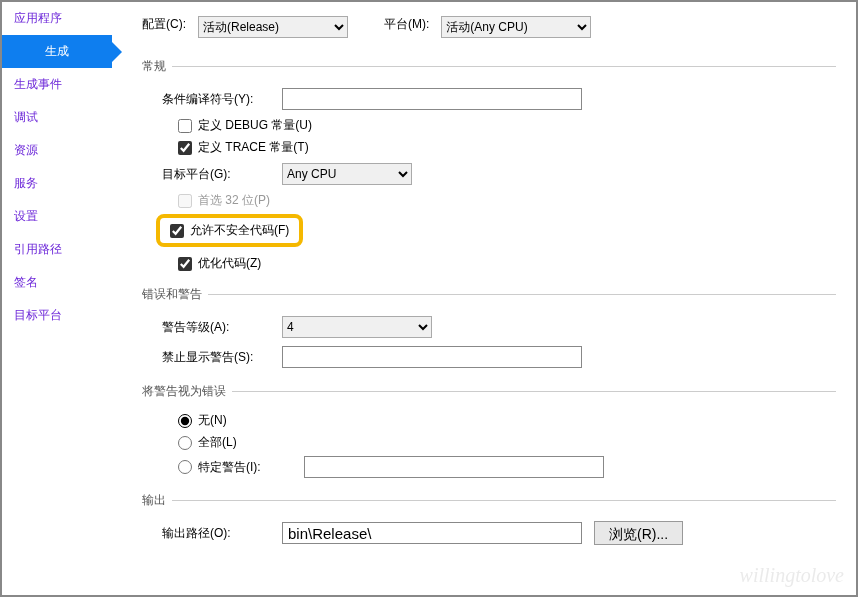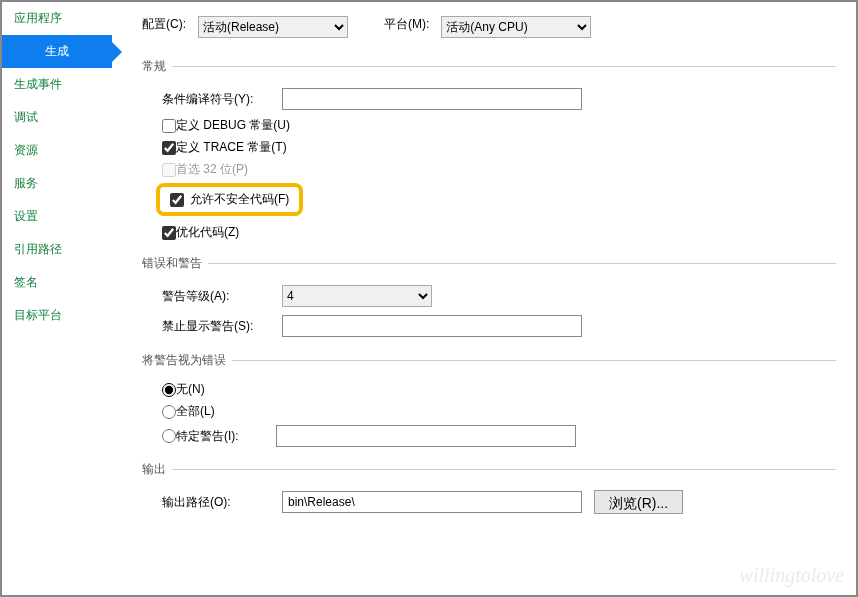--- a/index.html
+++ b/index.html
@@ -18,21 +18,21 @@
       height: 100%;
     }
     .sidebar {
       width: 110px;
       background: #fff;
       padding-top: 0;
       flex-shrink: 0;
     }
     .sidebar-item {
       padding: 8px 12px;
-      color: #15803d;
+      color: #6d28d9;
       cursor: pointer;
       position: relative;
     }
     .sidebar-item.active {
       background: #0e7eef;
       color: #fff;
       text-align: center;
     }
     .sidebar-item.active::after {
       content: "";
@@ -84,33 +84,34 @@
       margin: 6px 0 6px 20px;
       min-height: 24px;
     }
     .form-row .label {
       width: 120px;
       flex-shrink: 0;
     }
     .checkbox-row {
       display: flex;
       align-items: center;
-      margin: 5px 0 5px 20px;
+      margin: 5px 0 5px 36px;
+      gap: 6px;
     }
     .checkbox-row.disabled { color: #999; }
     input[type="checkbox"], input[type="radio"] {
       width: 14px;
       height: 14px;
       margin: 0;
       accent-color: #333;
     }
     input[type="radio"] { accent-color: #000; }
     input[type="text"] {
       font-family: inherit;
-      font-size: 12px;
+      font-size: 15px;
       padding: 3px 5px;
       border: 1px solid #888;
       height: 22px;
     }
     .highlight-box {
       border: 4px solid #f5b800;
       border-radius: 8px;
       padding: 4px 10px;
       display: inline-flex;
       align-items: center;
@@ -176,20 +177,24 @@
 
     <div class="checkbox-row">
       <input type="checkbox" style="">
       <span>定义 DEBUG 常量(U)</span>
     </div>
     <div class="checkbox-row">
       <input type="checkbox" checked="" style="">
       <span>定义 TRACE 常量(T)</span>
     </div>
 
+    <div class="form-row">
+      <span class="label">目标平台(G):</span>
+      <select style="width:130px"><option>Any CPU</option></select>
+    </div>
 
     <div class="checkbox-row disabled">
       <input type="checkbox" disabled="" style="">
       <span>首选 32 位(P)</span>
     </div>
 
     <div class="highlight-box">
       <input type="checkbox" checked="" style="">
       <span>允许不安全代码(F)</span>
     </div>

